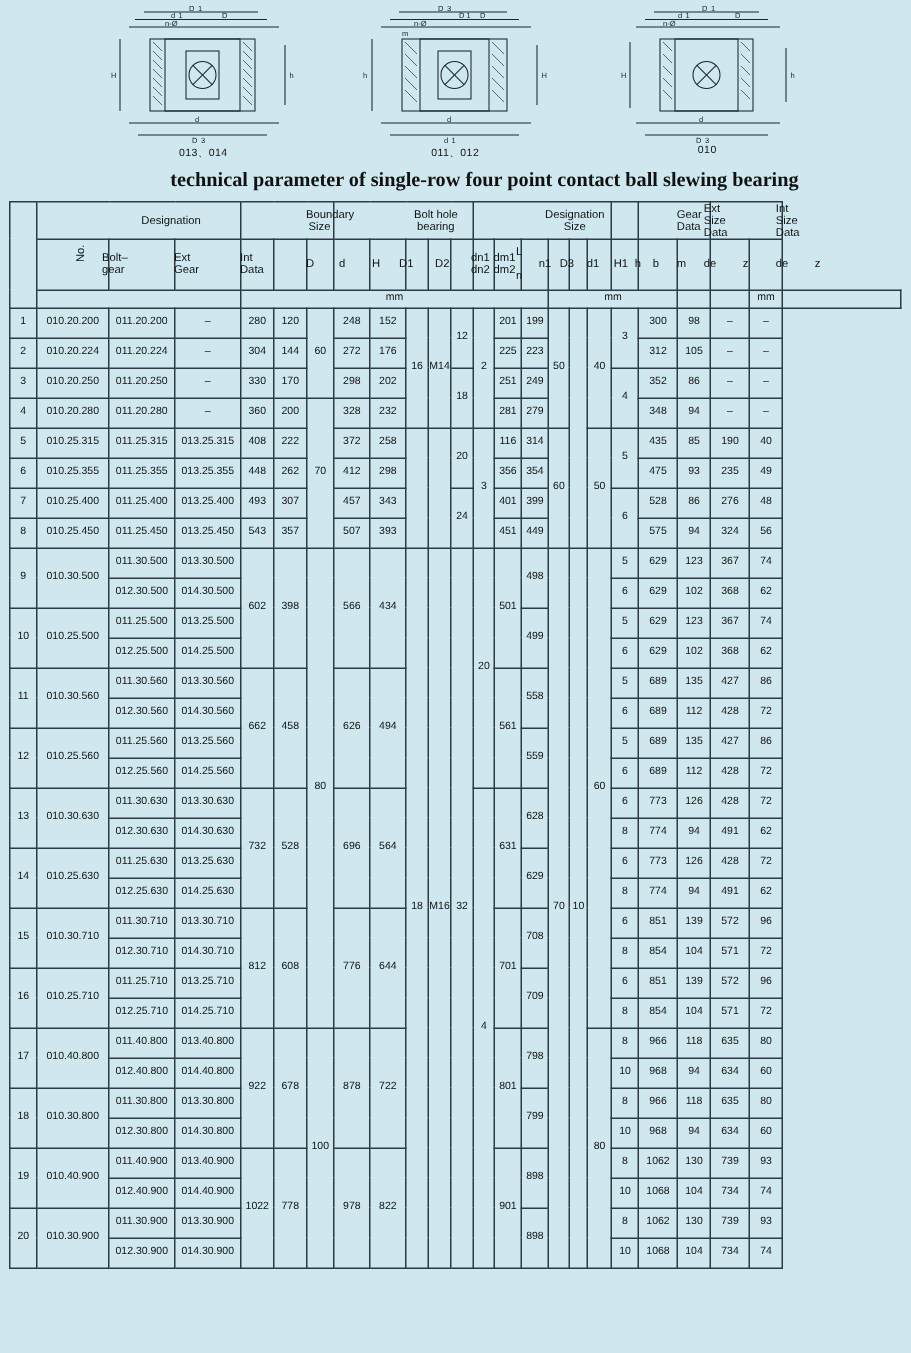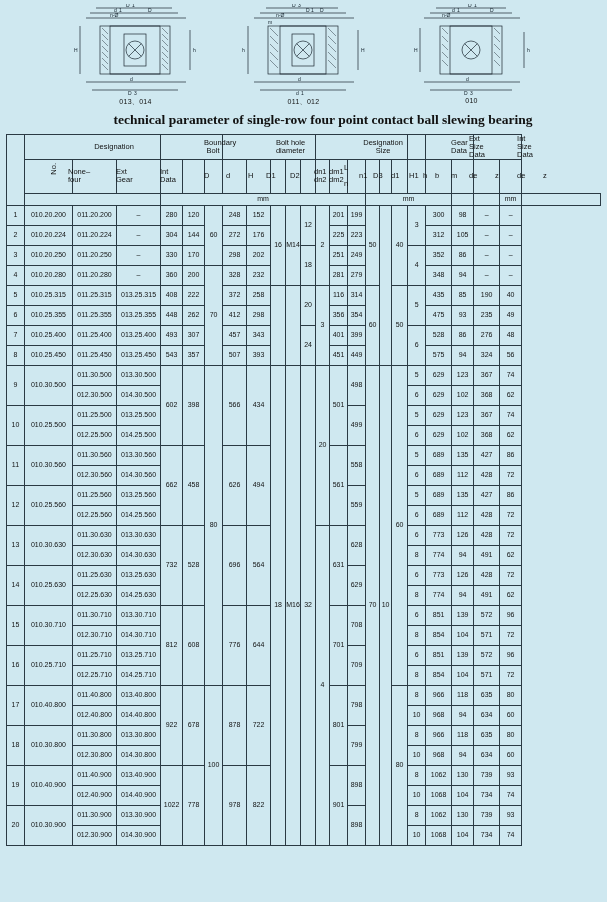--- a/index.html
+++ b/index.html
@@ -246,29 +246,29 @@
       <col style="width:26px">
           <col style="width:22px">
       <col style="width:26px">
           <col style="width:22px">
     </colgroup>
 
     <thead>
       <tr class="hdr-group">
         <th rowspan="3"><span class="no-vert">No.</span></th>
         <th colspan="3">Designation</th>
-        <th colspan="3">Boundary Bolt</th>
-        <th colspan="5">Bolt hole diameter</th>
+        <th colspan="3">Boundary Size</th>
+        <th colspan="5">Bolt hole bearing</th>
         <th colspan="6">Designation Size</th>
         <th colspan="1">Gear Data</th>
         <th colspan="2">Ext Size Data</th>
         <th colspan="2">Int Size Data</th>
       </tr>
       <tr class="hdr-sub">
-        <th>None–four</th>
+        <th>Bolt–gear</th>
         <th>Ext Gear</th>
         <th>Int Data</th>
         <th>D</th>
         <th>d</th>
         <th>H</th>
         <th>D1</th>
         <th>D2</th>
         <th class="tiny">dn1<br>dn2</th>
         <th class="tiny">dm1<br>dm2</th>
         <th class="tiny">L<br><br>n</th>

